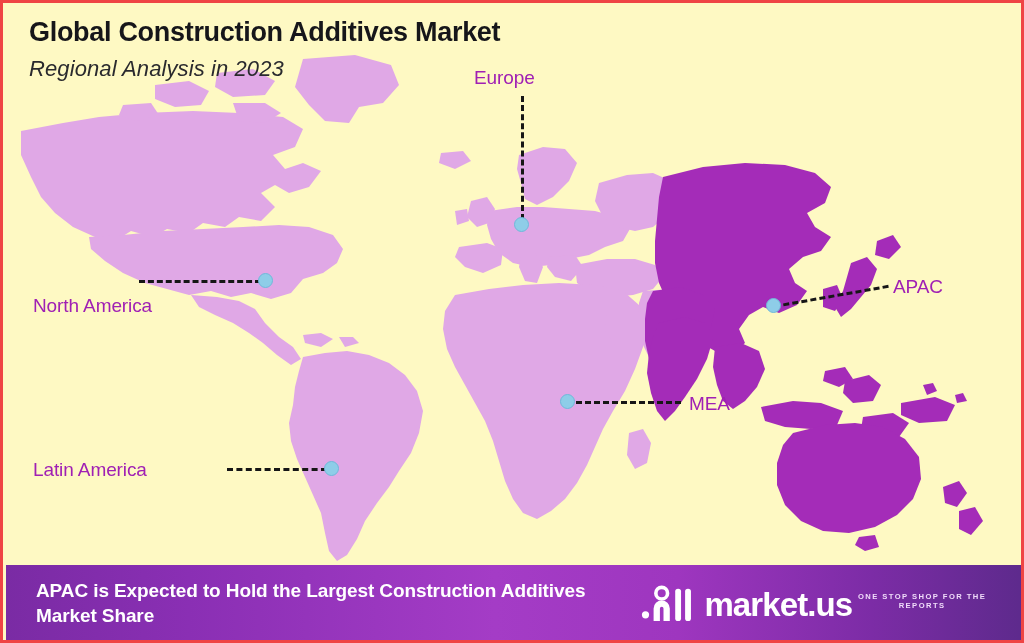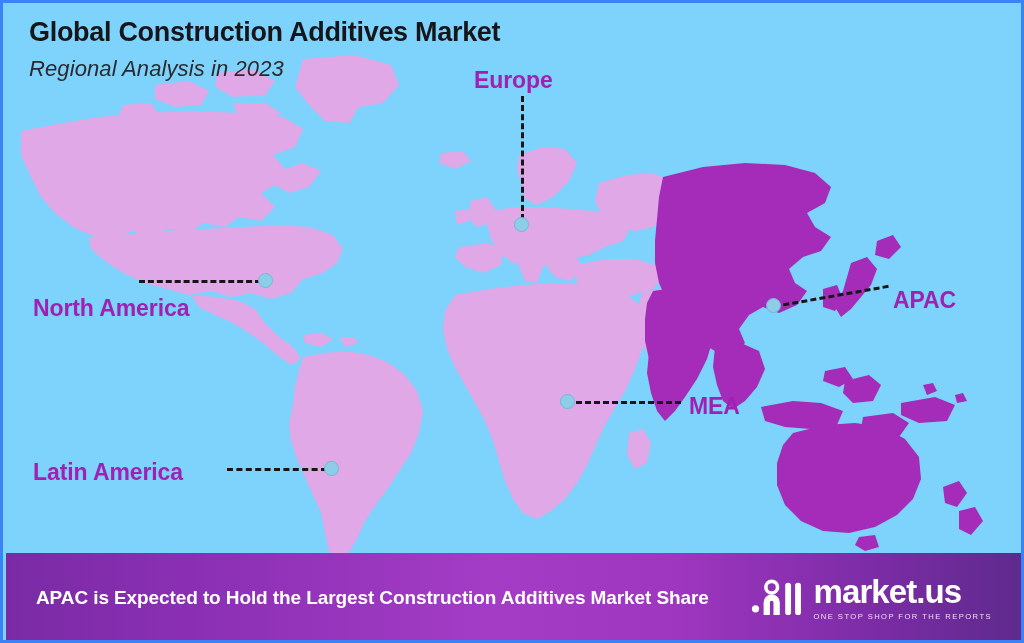--- a/index.html
+++ b/index.html
@@ -8,22 +8,22 @@
     background: #ffffff;
   }
   body {
     font-family: "Liberation Sans", sans-serif;
   }
   #infographic {
     position: relative;
     width: 1024px;
     height: 643px;
     box-sizing: border-box;
-    background: #7dd3fc;
-    border: 3px solid #3b82f6;
+    background: #fef9c3;
+    border: 3px solid #ef4444;
     overflow: hidden;
   }
   #canvas-inner {
     position: absolute;
     left: 0; top: 0;
     width: 1024px;
     height: 643px;
   }
 
   
@@ -60,36 +60,36 @@
     top: 48px;
     width: 1024px;
     height: 510px;
     z-index: 5;
   }
 
   
   .region-label {
     position: absolute;
     z-index: 30;
-    font-weight: bold;
+    font-weight: normal;
     color: #a020b4;
-    font-size: 23px;
+    font-size: 19px;
     line-height: 1.22;
     white-space: nowrap;
     letter-spacing: -0.1px;
   }
   .region-label .rl-value {
     display: block;
     color: #8f15b0;
   }
   #label-north-america { left: 30px;  top: 291px; }
   #label-latin-america { left: 30px;  top: 455px; }
   #label-europe        { left: 471px; top: 63px;  }
   #label-mea           { left: 686px; top: 389px; text-align: right; }
-  #label-apac          { left: 890px; top: 283px; text-align: right; }
+  #label-apac          { left: 890px; top: 272px; text-align: right; }
 
   
   .dot {
     position: absolute;
     width: 15px;
     height: 15px;
     border-radius: 50%;
     background: #8ecde8;
     border: 1.5px solid #6fb9da;
     box-sizing: border-box;
@@ -130,21 +130,21 @@
 
   #dot-apac { left: 763px; top: 295px; }
   #leader-apac { left: 771px; top: 302px; width: 116px; transform: rotate(-10deg); }
 
   
   .footer {
     position: absolute;
     left: 3px;
     bottom: 3px;
     width: 1018px;
-    height: 90px;
+    height: 78px;
     background: linear-gradient(90deg,
         #7a2ba4 0%,
         #8a2fb4 18%,
         #a43cc6 48%,
         #9e36bf 66%,
         #7c2ca6 85%,
         #5d2a8c 100%);
     display: flex;
     align-items: center;
     justify-content: space-between;
@@ -164,34 +164,35 @@
     display: flex;
     align-items: center;
     gap: 9px;
     padding-right: 14px;
   }
   .logo-mark {
     width: 54px;
     height: 46px;
     flex: none;
   }
-  .logo-text-wrap { display: flex; flex-direction: column; align-items: flex-start; }
+  .logo-text-wrap { display: flex; flex-direction: row; align-items: flex-start; }
   .logo-name {
     color: #ffffff;
     font-size: 33px;
     font-weight: bold;
     line-height: 1;
     letter-spacing: -0.9px;
   }
   .logo-tagline {
     color: #f0dcfa;
     font-size: 7.6px;
-    font-weight: normal;
+    font-weight: bold;
     letter-spacing: 1.45px;
     margin-top: 4px;
+    text-align: center;
   }
 </style>
 </head>
 <body>
 
 <div id="infographic">
   <div id="canvas-inner">
 
     <div class="header">
       <h1 class="title">Global Construction Additives Market</h1>

